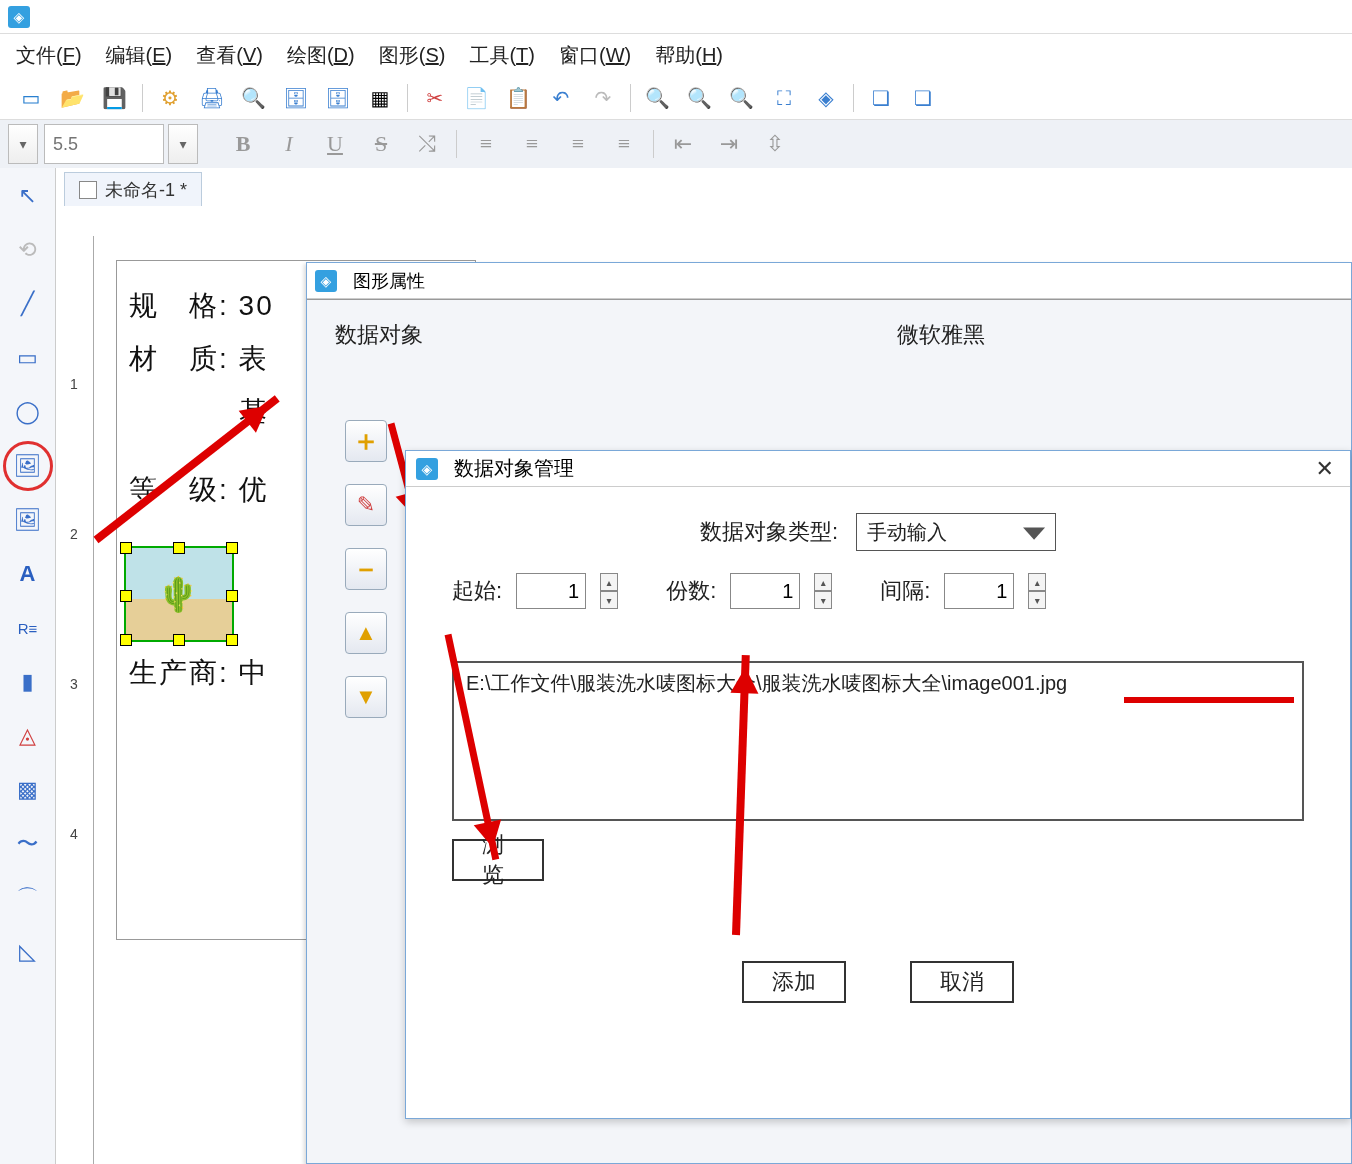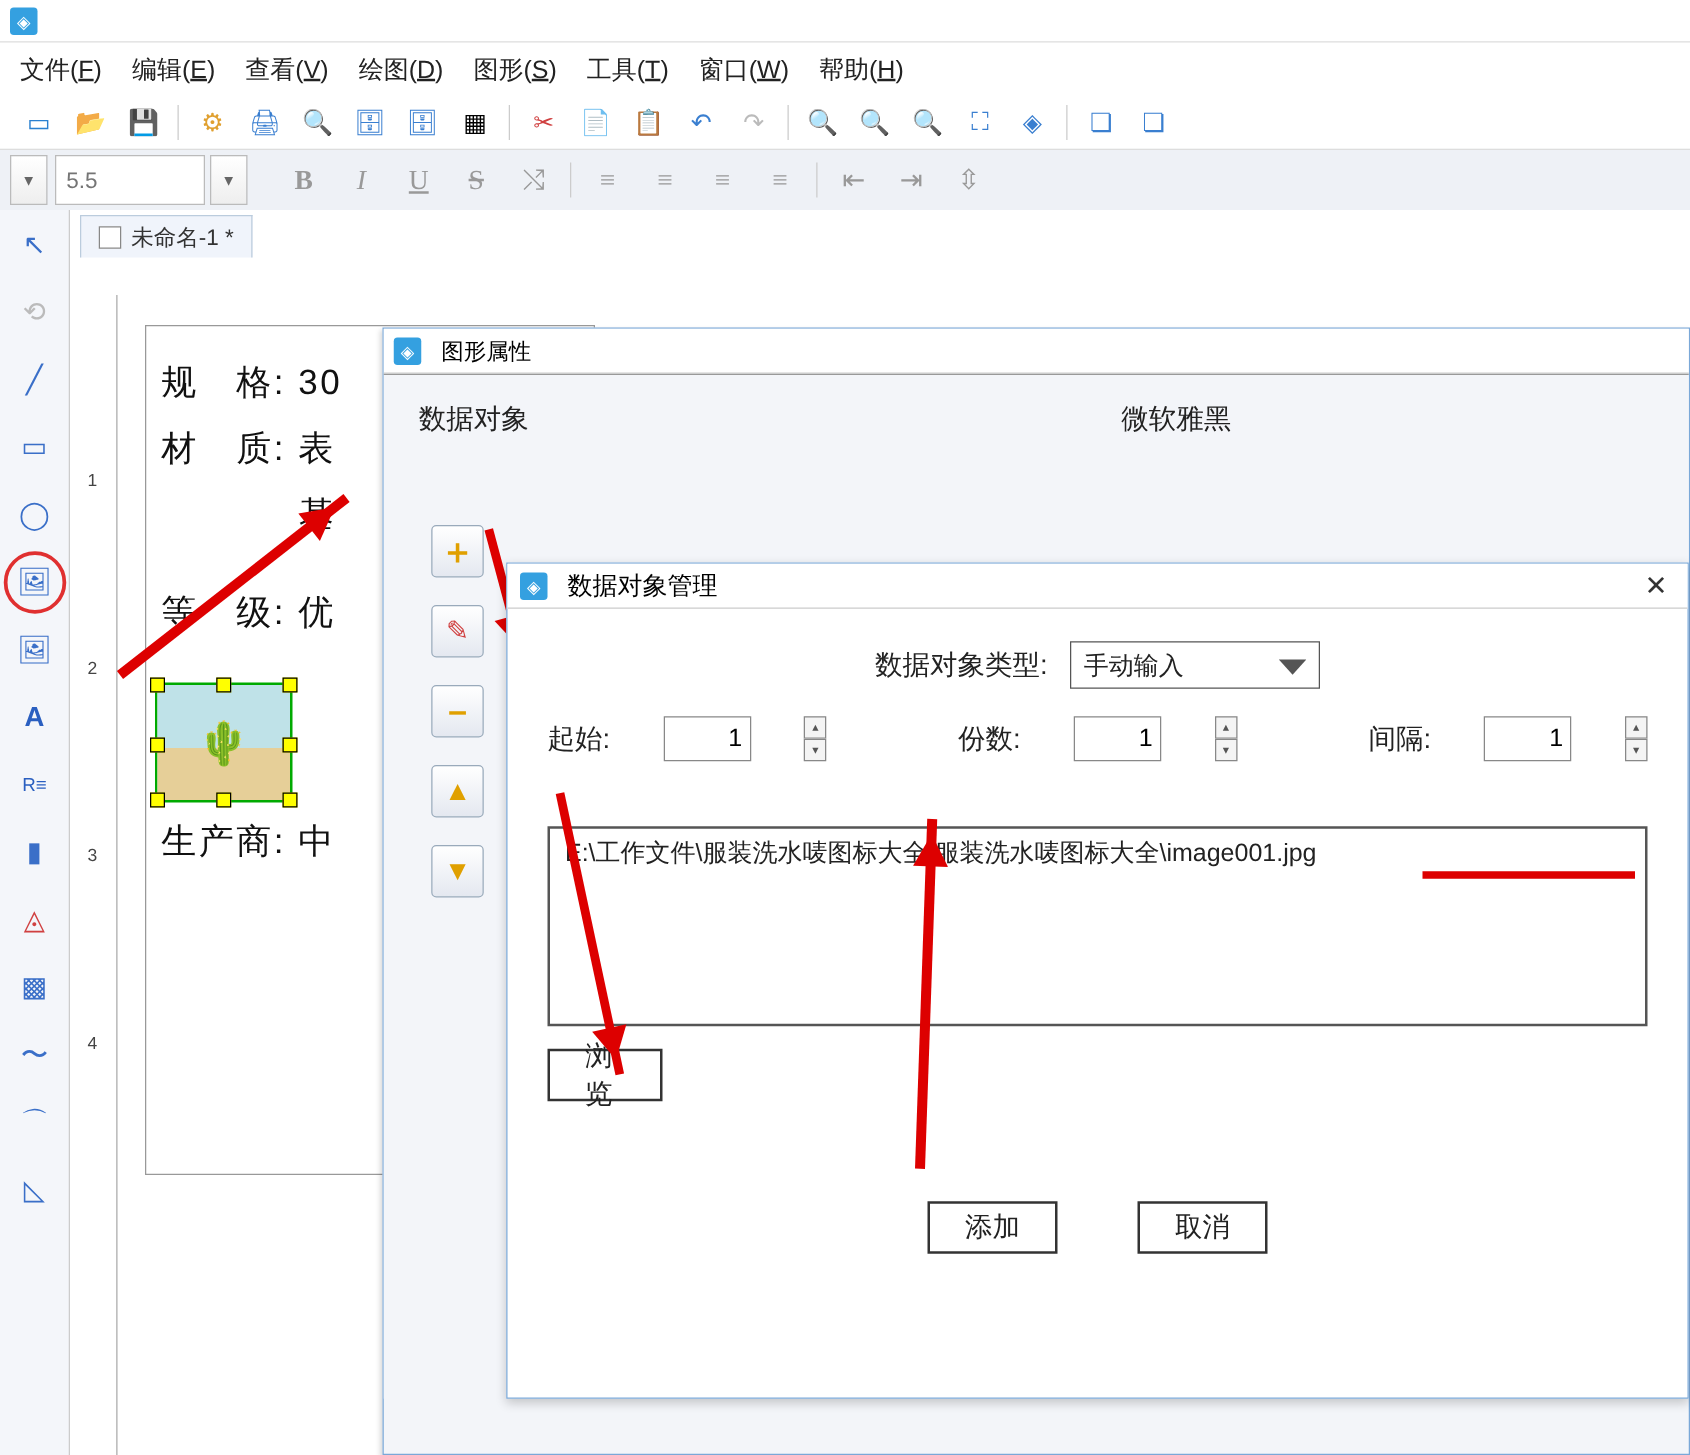--- a/index.html
+++ b/index.html
@@ -54,21 +54,21 @@
   .tab.active { background:#fefefe; font-weight:500;}
   .prop-body { padding:20px 28px; background:#f3f5f9; border-top:1px solid #999; height:calc(100% - 80px); position:relative;}
   .sec-head { font-size:22px; color:#222; margin-bottom:10px; display:inline-block;}
   .obj-btns { position:absolute; left:38px; top:120px; display:flex; flex-direction:column; gap:22px;}
   .obj-btn { width:42px; height:42px; background:linear-gradient(#fff,#e4e8f0); border:1px solid #9ab; border-radius:4px; display:flex; align-items:center; justify-content:center; font-size:22px;}
 
   
   .dlg { position:absolute; top:150px; left:98px; right:0; bottom:0; background:#fff; border:1px solid #7aa8d8; box-shadow:0 3px 8px rgba(0,0,0,.2);}
   .dlg-title { height:36px; background:#fff; display:flex; align-items:center; gap:8px; padding:0 10px; font-size:20px; border-bottom:1px solid #ccc;}
   .dlg-close { margin-left:auto; font-size:22px; color:#333; padding:0 6px;}
-  .dlg-body { padding:26px 32px; font-size:20px; color:#222;}
+  .dlg-body { padding:26px 46px; font-size:20px; color:#222;}
   .form-row { display:flex; align-items:center; gap:14px; margin-bottom:22px;}
   .form-row label { font-size:22px;}
   .select { width:200px; height:38px; border:1px solid #555; display:flex; align-items:center; padding:0 10px; justify-content:space-between; background:#fff;}
   .select .arr{width:22px;height:22px;background:#555;clip-path:polygon(0 30%,100% 30%,50% 85%);}
   .numbox { width:70px; height:36px; border:1px solid #888; text-align:right; padding:0 6px; font-size:20px; background:#fff;}
   .spinner { width:18px; height:36px; display:flex; flex-direction:column;}
   .spinner div { flex:1; border:1px solid #888; background:#f4f4f4; font-size:10px; display:flex; align-items:center; justify-content:center; color:#555;}
   .path-box { width:100%; height:160px; border:2px solid #555; padding:10px 12px; font-size:20px; line-height:1; background:#fff; overflow:hidden; white-space:nowrap; position:relative;}
   .btn { height:42px; padding:0 28px; border:2px solid #333; background:#fff; font-size:22px; display:flex; align-items:center; justify-content:center;}
   .btn-row { display:flex; gap:64px; justify-content:center; margin-top:80px;}
@@ -241,21 +241,21 @@
         <span class="dlg-close">✕</span>
       </div>
       <div class="dlg-body">
         <div class="form-row" style="justify-content:center;gap:18px;">
           <label>数据对象类型:</label>
           <div class="select">
             <span>手动输入</span>
             <span class="arr"></span>
           </div>
         </div>
-        <div class="form-row" style="justify-content:space-between;">
+        <div class="form-row" style="justify-content:flex-start;">
           <label>起始:</label>
           <input class="numbox" value="1" style="">
           <div class="spinner">
               <div>▴</div>
               <div>▾</div>
             </div>
           <div style="width:20px"></div>
           <label>份数:</label>
           <input class="numbox" value="1" style="">
           <div class="spinner">

